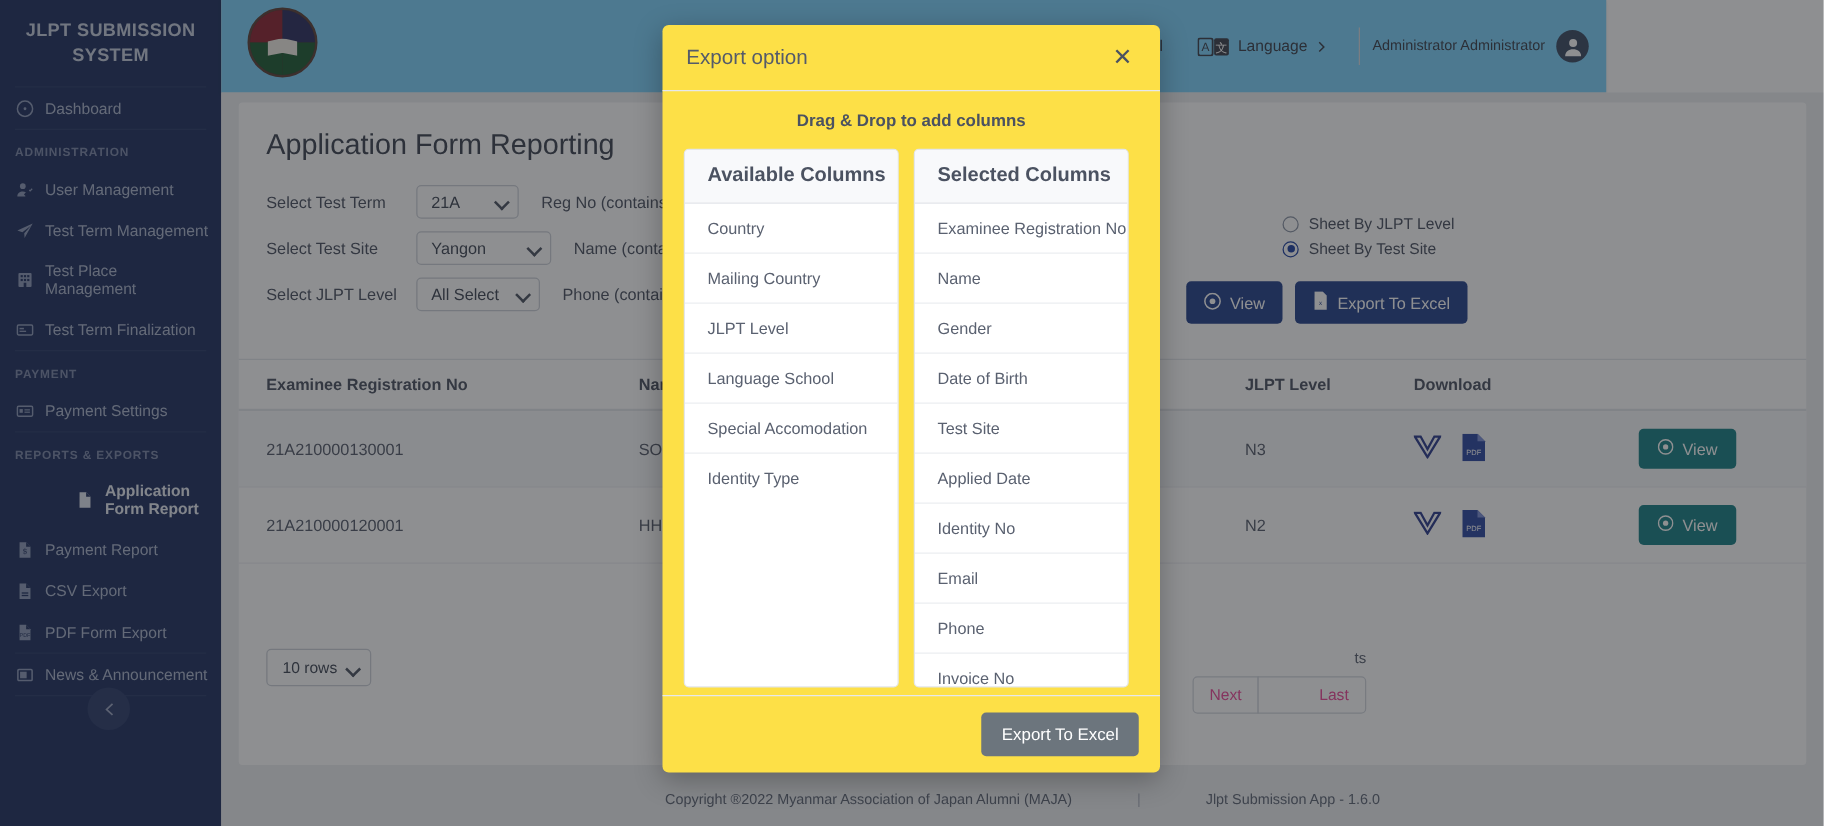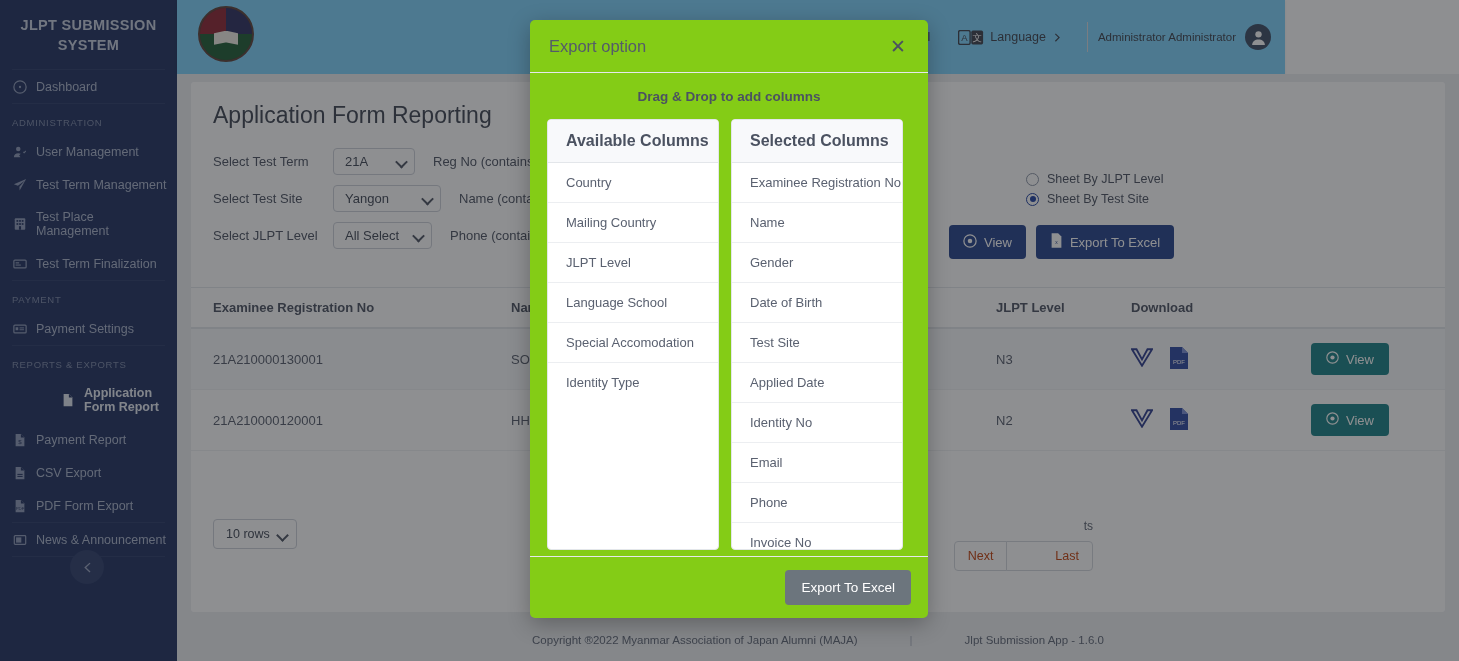--- a/index.html
+++ b/index.html
@@ -22,21 +22,21 @@
   }
   .brand {
     padding: 16px 10px 14px 10px;
     text-align: center;
     font-size: 14.5px; font-weight: bold;
     color: #c5ccdd; letter-spacing: .3px;
     line-height: 1.35;
   }
   .side-div { height: 1px; background: #33437099; margin: 0 12px; }
   .side-sec {
-    font-size: 9.5px; font-weight: normal; letter-spacing: .7px;
+    font-size: 9.5px; font-weight: bold; letter-spacing: .7px;
     color: #7b87a8; padding: 13px 0 7px 12px; text-transform: uppercase;
   }
   .side-item {
     display: flex; align-items: center; gap: 9px;
     padding: 9px 10px 9px 12px;
     font-size: 12.5px; color: #aab4cc; cursor: pointer;
   }
   .side-item.active { color: #e6eaf3; font-weight: bold; margin-left: 48px; }
   .side-ic {
     width: 15px; height: 15px; flex: 0 0 15px;
@@ -200,42 +200,42 @@
   }
   .rows-sel::after {
     content: ""; position: absolute; right: 9px; top: 11px;
     width: 7px; height: 7px; border-right: 2px solid #4b5261; border-bottom: 2px solid #4b5261;
     transform: rotate(45deg);
   }
   .pager { position: absolute; right: 352px; top: 0; text-align: right; }
   .pager-info { font-size: 12px; color: #5a6170; margin-bottom: 8px; }
   .pager-btns { display: flex; }
   .pg {
-    border: 1px solid #d2d6dd; background: #fff; font-size: 12.5px; color: #c2410c;
+    border: 1px solid #d2d6dd; background: #fff; font-size: 12.5px; color: #ec4899;
     padding: 7px 13px; cursor: pointer; margin-left: -1px;
   }
   .pg:first-child { border-radius: 4px 0 0 4px; }
   .pg:last-child { border-radius: 0 4px 4px 0; padding-left: 48px; }
 
   .footer {
     position: absolute; left: 0; bottom: 0; width: 1282px; height: 43px;
     display: flex; align-items: center; justify-content: center;
     font-size: 11.5px; color: #5e6675; gap: 36px;
   }
   .footer .bar { margin: 0 16px; color: #aeb4bf; }
 
   
   .overlay {
     position: absolute; left: 0; top: 0; width: 1459px; height: 661px;
     background: rgba(30,32,36,.5);
   }
   .modal {
     position: absolute; left: 530px; top: 20px;
     width: 398px; height: 598px;
-    background: #84cc16; border-radius: 5px;
+    background: #fde047; border-radius: 5px;
     box-shadow: 0 6px 22px rgba(0,0,0,.28);
     display: flex; flex-direction: column;
   }
   .modal-head {
     height: 53px; flex: 0 0 53px; border-bottom: 1px solid #e6e8ec;
     display: flex; align-items: center; padding: 0 19px;
   }
   .modal-title { font-size: 16.5px; color: #545b6a; }
   .modal-x {
     margin-left: auto; font-size: 19px; color: #4b5261; cursor: pointer;

